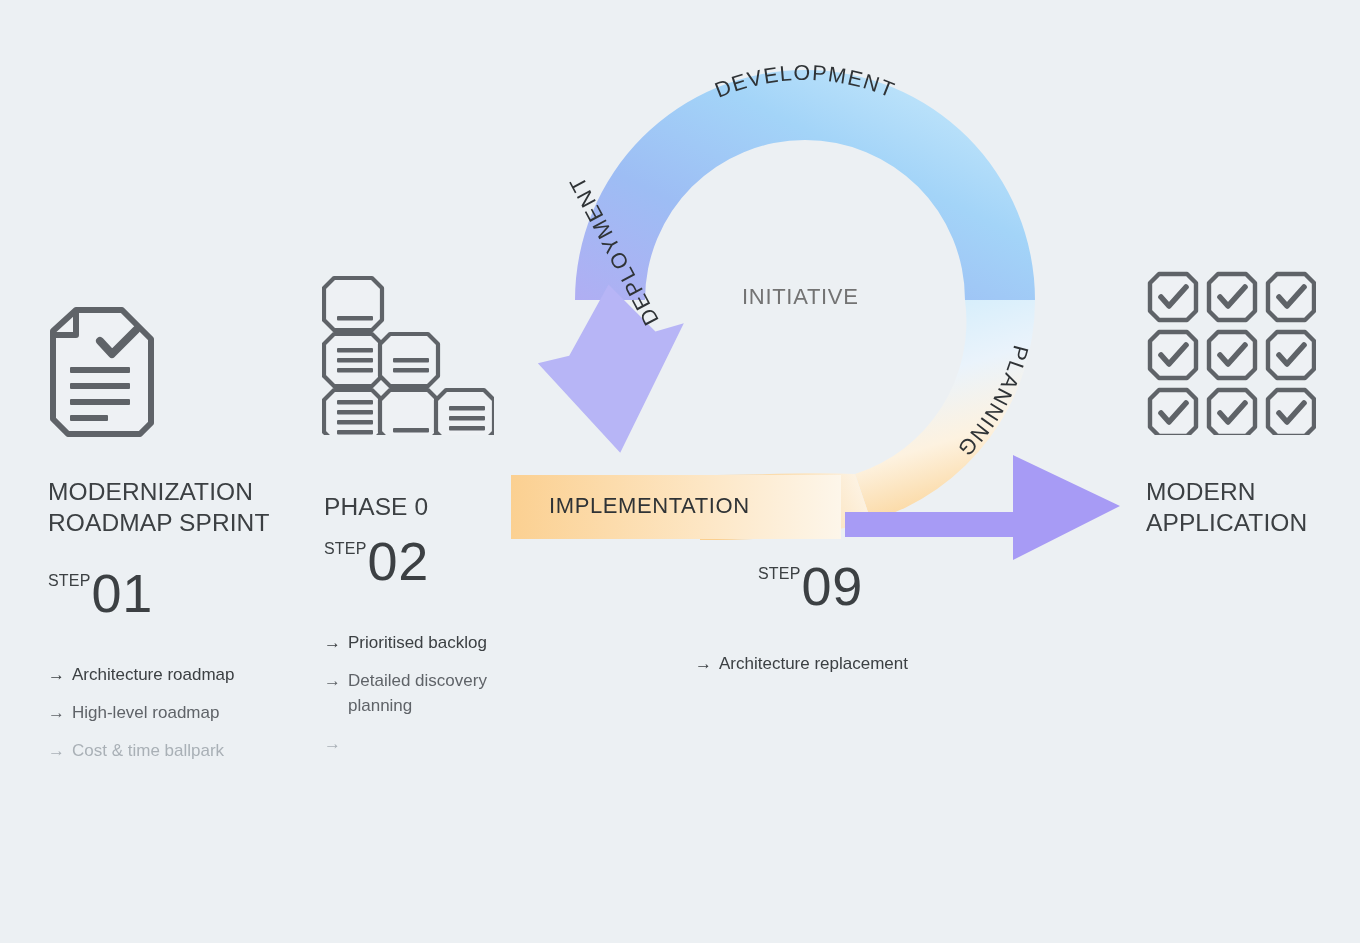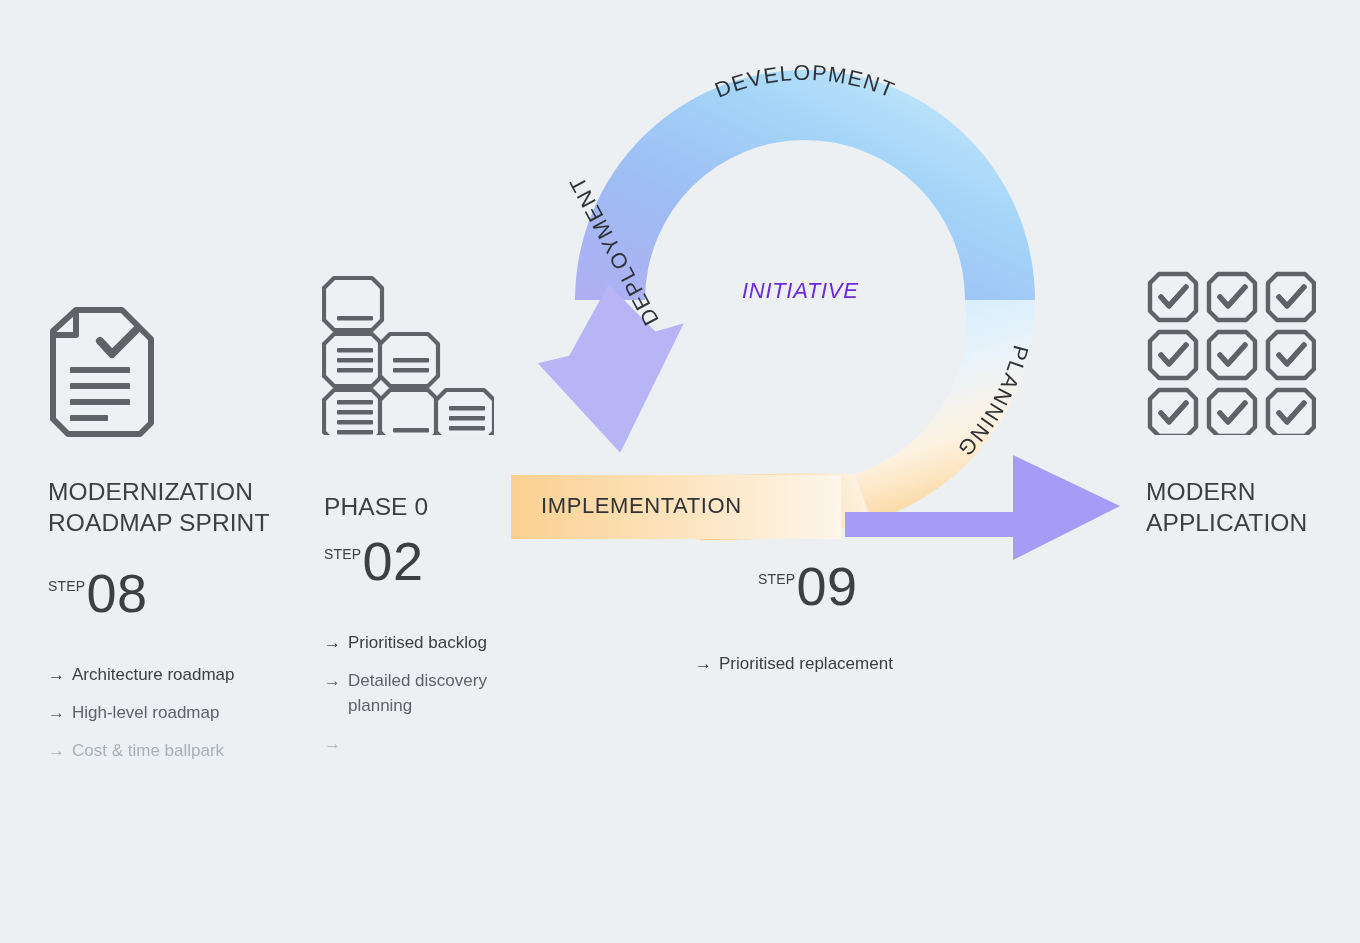--- a/index.html
+++ b/index.html
@@ -33,24 +33,23 @@
     color: #3c4043;
     font-weight: 400;
     white-space: pre-line;
   }
   .step-line {
     margin-top: 34px;
     display: flex;
     align-items: flex-start;
   }
   .step-word {
-    font-size: 14px;
+    font-size: 16px;
     letter-spacing: 0.2px;
     color: #3c4043;
-    margin-top: 6px;
   }
   .step-num {
     font-size: 54px;
     line-height: 50px;
     font-weight: 300;
     color: #3c4043;
     letter-spacing: 0.5px;
     margin-left: 1px;
     margin-top: -4px;
   }
@@ -89,34 +88,33 @@
     font-family: "Liberation Sans", sans-serif;
   }
   .impl-bar {
     position: absolute;
     left: 511px;
     top: 475px;
     width: 360px;
     height: 62px;
     display: flex;
     align-items: center;
-    padding-left: 30px;
+    padding-left: 38px;
     box-sizing: border-box;
     font-size: 22px;
     letter-spacing: 0.6px;
     color: #2f3336;
   }
   .initiative-label {
     position: absolute;
     left: 742px;
-    top: 278px;
+    top: 284px;
     font-size: 22px;
     letter-spacing: 0.7px;
-    color: #6d28d9;
-    font-style: italic;
+    color: #737373;
   }
 </style>
 </head>
 <body>
 
 <div id="stage">
 
   <div class="icon-wrap" style="left:48px; top:305px;">
     <svg width="110" height="140" viewBox="0 0 110 140" fill="none">
       <path d="M28 5 L74 5 L103 34 L103 118 L92 129 L20 129 L5 114 L5 26 Z" fill="#eef1f4" stroke="#5f6368" stroke-width="6" stroke-linejoin="round"></path>
@@ -294,21 +292,21 @@
 
   <div class="impl-bar">
     <span>IMPLEMENTATION</span>
   </div>
 
   <div class="col" style="left:48px; top:476px; width:255px;">
     <div class="col-title">MODERNIZATION
 ROADMAP SPRINT</div>
     <div class="step-line">
       <span class="step-word">STEP</span>
-      <span class="step-num">08</span>
+      <span class="step-num">01</span>
     </div>
     <div class="bullets">
       <div class="bullet b-0">
         <span class="arw">→</span>
         <span>Architecture roadmap</span>
       </div>
       <div class="bullet b-1">
         <span class="arw">→</span>
         <span>High-level roadmap</span>
       </div>
@@ -341,21 +339,21 @@
   </div>
 
   <div class="col" style="left:758px; top:565px; width:330px;">
     <div class="step-line" style="margin-top:0;">
       <span class="step-word">STEP</span>
       <span class="step-num">09</span>
     </div>
     <div class="bullets" style="margin-top:40px; margin-left:-63px;">
       <div class="bullet b-0">
         <span class="arw">→</span>
-        <span>Prioritised replacement</span>
+        <span>Architecture replacement</span>
       </div>
     </div>
   </div>
 
   <div class="col" style="left:1146px; top:476px; width:220px;">
     <div class="col-title">MODERN
 APPLICATION</div>
   </div>
 
 </div>

